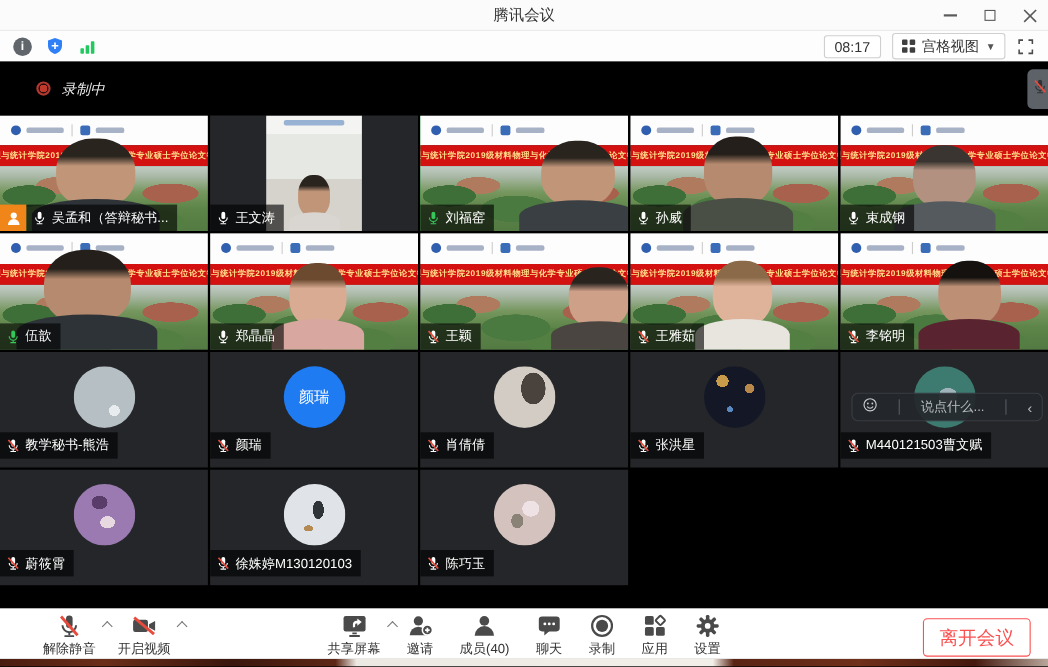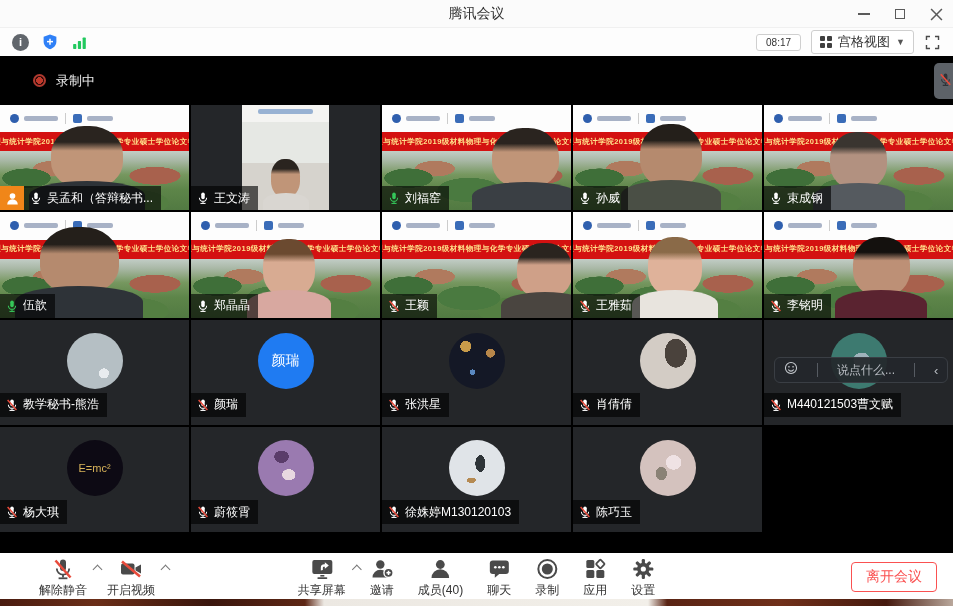--- a/index.html
+++ b/index.html
@@ -13,30 +13,30 @@
   .win-controls { position:absolute; right:10px; top:0; height:28px; display:flex; align-items:center; gap:22px; }
   .win-btn { width:14px; height:14px; display:flex; align-items:center; justify-content:center; cursor:default; }
   .min-glyph { width:12px; height:2px; background:#5a5a5a; }
   .max-glyph { width:10px; height:10px; border:1.5px solid #5a5a5a; }
 
   
   .statusbar { height:28px; background:#fdfdfd; display:flex; align-items:center; justify-content:space-between; padding:0 12px; }
   .sb-left { display:flex; align-items:center; gap:12px; }
   .sb-right { display:flex; align-items:center; gap:10px; }
   .info-ic { width:17px; height:17px; border-radius:50%; background:#61666c; color:#fff; font-size:11px; font-weight:bold; display:flex; align-items:center; justify-content:center; }
-  .timebox { border:1px solid #cfcfcf; border-radius:3px; background:#fff; padding:2px 9px; font-size:10px; color:#333; }
+  .timebox { border:1px solid #cfcfcf; border-radius:3px; background:#fff; padding:2px 9px; font-size:13px; color:#333; }
   .viewbox { border:1px solid #cfcfcf; border-radius:3px; background:#fff; padding:2px 8px; font-size:13px; color:#333; display:flex; align-items:center; gap:6px; }
   .grid-ic { width:12px; height:12px; display:grid; grid-template-columns:1fr 1fr; gap:2px; }
   .grid-ic i { background:#3f3f3f; border-radius:1px; }
   .caret { font-size:9px; color:#555; }
 
   
   .recordbar { height:49px; background:#000; display:flex; align-items:center; padding-left:33px; position:relative; }
   .rec-dot { width:13px; height:13px; border-radius:50%; border:2px solid #b03a30; background:radial-gradient(circle,#c0392b 0 55%, #2a0a08 56%); margin-right:10px; }
-  .rec-label { color:#eee; font-size:13px; }
+  .rec-label { color:#eee; font-size:13px;font-style:italic; }
   .mic-chip { position:absolute; right:0; top:7px; width:19px; height:36px; background:#5d6268; border-radius:5px 0 0 5px; display:flex; align-items:center; overflow:hidden; padding-left:4px; }
 
   
   .grid { height:427px; background:#000; display:grid; grid-template-columns:repeat(5,1fr); grid-template-rows:repeat(4,1fr); gap:2px; }
   .tile { position:relative; overflow:hidden; background:#242629; }
   .tile.active { box-shadow:inset 0 0 0 2px #23b14d; }
 
   .band-top { position:absolute; top:0; left:0; right:0; height:26%; background:#fdfdfd; display:flex; align-items:center; padding-left:10px; gap:5px; }
   .logo-dot { width:9px; height:9px; border-radius:50%; background:#2f5fae; flex:none; }
   .logo-dot.sq { border-radius:2px; background:#3a6cb8; }
@@ -79,21 +79,21 @@
   
   .blackgap { height:21px; background:#000; }
   .toolbar { height:46px; background:#fff; position:relative; }
   .tb-group { position:absolute; top:4px; display:flex; }
   .tb-group.left { left:12px; gap:20px;margin-left:27px; }
   .tb-group.center { left:50%; transform:translateX(-50%); gap:24px; }
   .tb-item { display:flex; flex-direction:column; align-items:center; position:relative; cursor:default; }
   .tb-icon { height:24px; display:flex; align-items:center; justify-content:center; }
   .tb-label { font-size:12px; color:#333; margin-top:1px; white-space:nowrap; }
   .chev { position:absolute; right:-14px; top:9px; width:7px; height:7px; border-left:1.6px solid #777; border-top:1.6px solid #777; transform:rotate(45deg); }
-  .leave-btn { position:absolute; right:16px; top:9px; padding:5px 14px; font-size:14px; color:#fa5151; border:1px solid #fa5151; border-radius:4px; background:#fff; font-family:inherit; }
+  .leave-btn { position:absolute; right:16px; top:9px; padding:5px 14px; font-size:17px; color:#fa5151; border:1px solid #fa5151; border-radius:4px; background:#fff; font-family:inherit; }
   .wallstrip { height:7px;
     background:
       linear-gradient(90deg, #4a1c10 0%, #6b2e18 10%, #3a160d 22%, #5e2715 32%, #ece8e2 34%, #f2efe9 68%, #5a2414 70%, #70301a 82%, #45190e 93%, #b9a79b 100%);
   }
 </style>
 </head>
 <body>
 
 <div class="app">
 
@@ -473,50 +473,50 @@
                 <line x1="12" y1="18" x2="12" y2="20.6" stroke="#ffffff" stroke-width="1.8"></line>
                 <line x1="7.6" y1="21.3" x2="16.4" y2="21.3" stroke="#ffffff" stroke-width="1.8"></line>
                 <line x1="4.5" y1="3.5" x2="19.5" y2="20.5" stroke="#e84b3c" stroke-width="2.6"></line>
               </svg>
             </span>
             <span class="nm">颜瑞</span>
           </span>
         </div>
       </div>
       <div class="tile tile--avatar">
+        <div class="avatar" style="background: radial-gradient(20px 26px at 64% 36%, rgb(74, 66, 60) 0px, rgb(74, 66, 60) 55%, transparent 56%), rgb(211, 204, 197);"></div>
+        <div class="nlabel">
+          <span class="bar">
+            <span class="micwrap">
+              <svg width="14" height="14" viewBox="0 0 24 24">
+                <rect x="9" y="2.5" width="6" height="11.5" rx="3" fill="#ffffff"></rect>
+                <path d="M5.8 11.5a6.2 6.2 0 0 0 12.4 0" fill="none" stroke="#ffffff" stroke-width="1.8"></path>
+                <line x1="12" y1="18" x2="12" y2="20.6" stroke="#ffffff" stroke-width="1.8"></line>
+                <line x1="7.6" y1="21.3" x2="16.4" y2="21.3" stroke="#ffffff" stroke-width="1.8"></line>
+                <line x1="4.5" y1="3.5" x2="19.5" y2="20.5" stroke="#e84b3c" stroke-width="2.6"></line>
+              </svg>
+            </span>
+            <span class="nm">肖倩倩</span>
+          </span>
+        </div>
+      </div>
+      <div class="tile tile--avatar">
         <div class="avatar" style="background: radial-gradient(10px 10px at 30% 24%, rgb(200, 155, 74) 0px, rgb(200, 155, 74) 55%, transparent 56%), radial-gradient(8px 8px at 74% 36%, rgb(184, 135, 74) 0px, rgb(184, 135, 74) 55%, transparent 56%), radial-gradient(5px 5px at 42% 70%, rgb(90, 136, 192) 0px, rgb(90, 136, 192) 55%, transparent 56%), rgb(20, 24, 38);"></div>
         <div class="nlabel">
           <span class="bar">
             <span class="micwrap">
               <svg width="14" height="14" viewBox="0 0 24 24">
                 <rect x="9" y="2.5" width="6" height="11.5" rx="3" fill="#ffffff"></rect>
                 <path d="M5.8 11.5a6.2 6.2 0 0 0 12.4 0" fill="none" stroke="#ffffff" stroke-width="1.8"></path>
                 <line x1="12" y1="18" x2="12" y2="20.6" stroke="#ffffff" stroke-width="1.8"></line>
                 <line x1="7.6" y1="21.3" x2="16.4" y2="21.3" stroke="#ffffff" stroke-width="1.8"></line>
                 <line x1="4.5" y1="3.5" x2="19.5" y2="20.5" stroke="#e84b3c" stroke-width="2.6"></line>
               </svg>
             </span>
             <span class="nm">张洪星</span>
-          </span>
-        </div>
-      </div>
-      <div class="tile tile--avatar">
-        <div class="avatar" style="background: radial-gradient(20px 26px at 64% 36%, rgb(74, 66, 60) 0px, rgb(74, 66, 60) 55%, transparent 56%), rgb(211, 204, 197);"></div>
-        <div class="nlabel">
-          <span class="bar">
-            <span class="micwrap">
-              <svg width="14" height="14" viewBox="0 0 24 24">
-                <rect x="9" y="2.5" width="6" height="11.5" rx="3" fill="#ffffff"></rect>
-                <path d="M5.8 11.5a6.2 6.2 0 0 0 12.4 0" fill="none" stroke="#ffffff" stroke-width="1.8"></path>
-                <line x1="12" y1="18" x2="12" y2="20.6" stroke="#ffffff" stroke-width="1.8"></line>
-                <line x1="7.6" y1="21.3" x2="16.4" y2="21.3" stroke="#ffffff" stroke-width="1.8"></line>
-                <line x1="4.5" y1="3.5" x2="19.5" y2="20.5" stroke="#e84b3c" stroke-width="2.6"></line>
-              </svg>
-            </span>
-            <span class="nm">肖倩倩</span>
           </span>
         </div>
       </div>
       <div class="tile tile--avatar">
         <div class="avatar" style="background: radial-gradient(15px 13px at 55% 48%, rgb(159, 179, 187) 0px, rgb(159, 179, 187) 55%, transparent 56%), rgb(61, 122, 112);"></div>
         <div class="chatbar">
           <span><svg width="14" height="14" viewBox="0 0 24 24">
               <circle cx="12" cy="12" r="9.5" fill="none" stroke="#c9cdd2" stroke-width="1.8"></circle>
               <circle cx="8.5" cy="10" r="1.4" fill="#c9cdd2"></circle>
               <circle cx="15.5" cy="10" r="1.4" fill="#c9cdd2"></circle>
@@ -536,39 +536,20 @@
                 <line x1="12" y1="18" x2="12" y2="20.6" stroke="#ffffff" stroke-width="1.8"></line>
                 <line x1="7.6" y1="21.3" x2="16.4" y2="21.3" stroke="#ffffff" stroke-width="1.8"></line>
                 <line x1="4.5" y1="3.5" x2="19.5" y2="20.5" stroke="#e84b3c" stroke-width="2.6"></line>
               </svg>
             </span>
             <span class="nm">M440121503曹文赋</span>
           </span>
         </div>
       </div>
       <div class="tile tile--avatar">
-        <div class="avatar" style="background: rgb(13, 10, 20);">
-          <span style="color: rgb(216, 179, 90); font-size: 11px;">E=mc²</span>
-        </div>
-        <div class="nlabel">
-          <span class="bar">
-            <span class="micwrap">
-              <svg width="14" height="14" viewBox="0 0 24 24">
-                <rect x="9" y="2.5" width="6" height="11.5" rx="3" fill="#ffffff"></rect>
-                <path d="M5.8 11.5a6.2 6.2 0 0 0 12.4 0" fill="none" stroke="#ffffff" stroke-width="1.8"></path>
-                <line x1="12" y1="18" x2="12" y2="20.6" stroke="#ffffff" stroke-width="1.8"></line>
-                <line x1="7.6" y1="21.3" x2="16.4" y2="21.3" stroke="#ffffff" stroke-width="1.8"></line>
-                <line x1="4.5" y1="3.5" x2="19.5" y2="20.5" stroke="#e84b3c" stroke-width="2.6"></line>
-              </svg>
-            </span>
-            <span class="nm">杨大琪</span>
-          </span>
-        </div>
-      </div>
-      <div class="tile tile--avatar">
         <div class="avatar" style="background: radial-gradient(13px 11px at 42% 30%, rgb(90, 60, 106) 0px, rgb(90, 60, 106) 55%, transparent 56%), radial-gradient(12px 10px at 55% 62%, rgb(232, 216, 224) 0px, rgb(232, 216, 224) 55%, transparent 56%), rgb(154, 122, 176);"></div>
         <div class="nlabel">
           <span class="bar">
             <span class="micwrap">
               <svg width="14" height="14" viewBox="0 0 24 24">
                 <rect x="9" y="2.5" width="6" height="11.5" rx="3" fill="#ffffff"></rect>
                 <path d="M5.8 11.5a6.2 6.2 0 0 0 12.4 0" fill="none" stroke="#ffffff" stroke-width="1.8"></path>
                 <line x1="12" y1="18" x2="12" y2="20.6" stroke="#ffffff" stroke-width="1.8"></line>
                 <line x1="7.6" y1="21.3" x2="16.4" y2="21.3" stroke="#ffffff" stroke-width="1.8"></line>
                 <line x1="4.5" y1="3.5" x2="19.5" y2="20.5" stroke="#e84b3c" stroke-width="2.6"></line>

